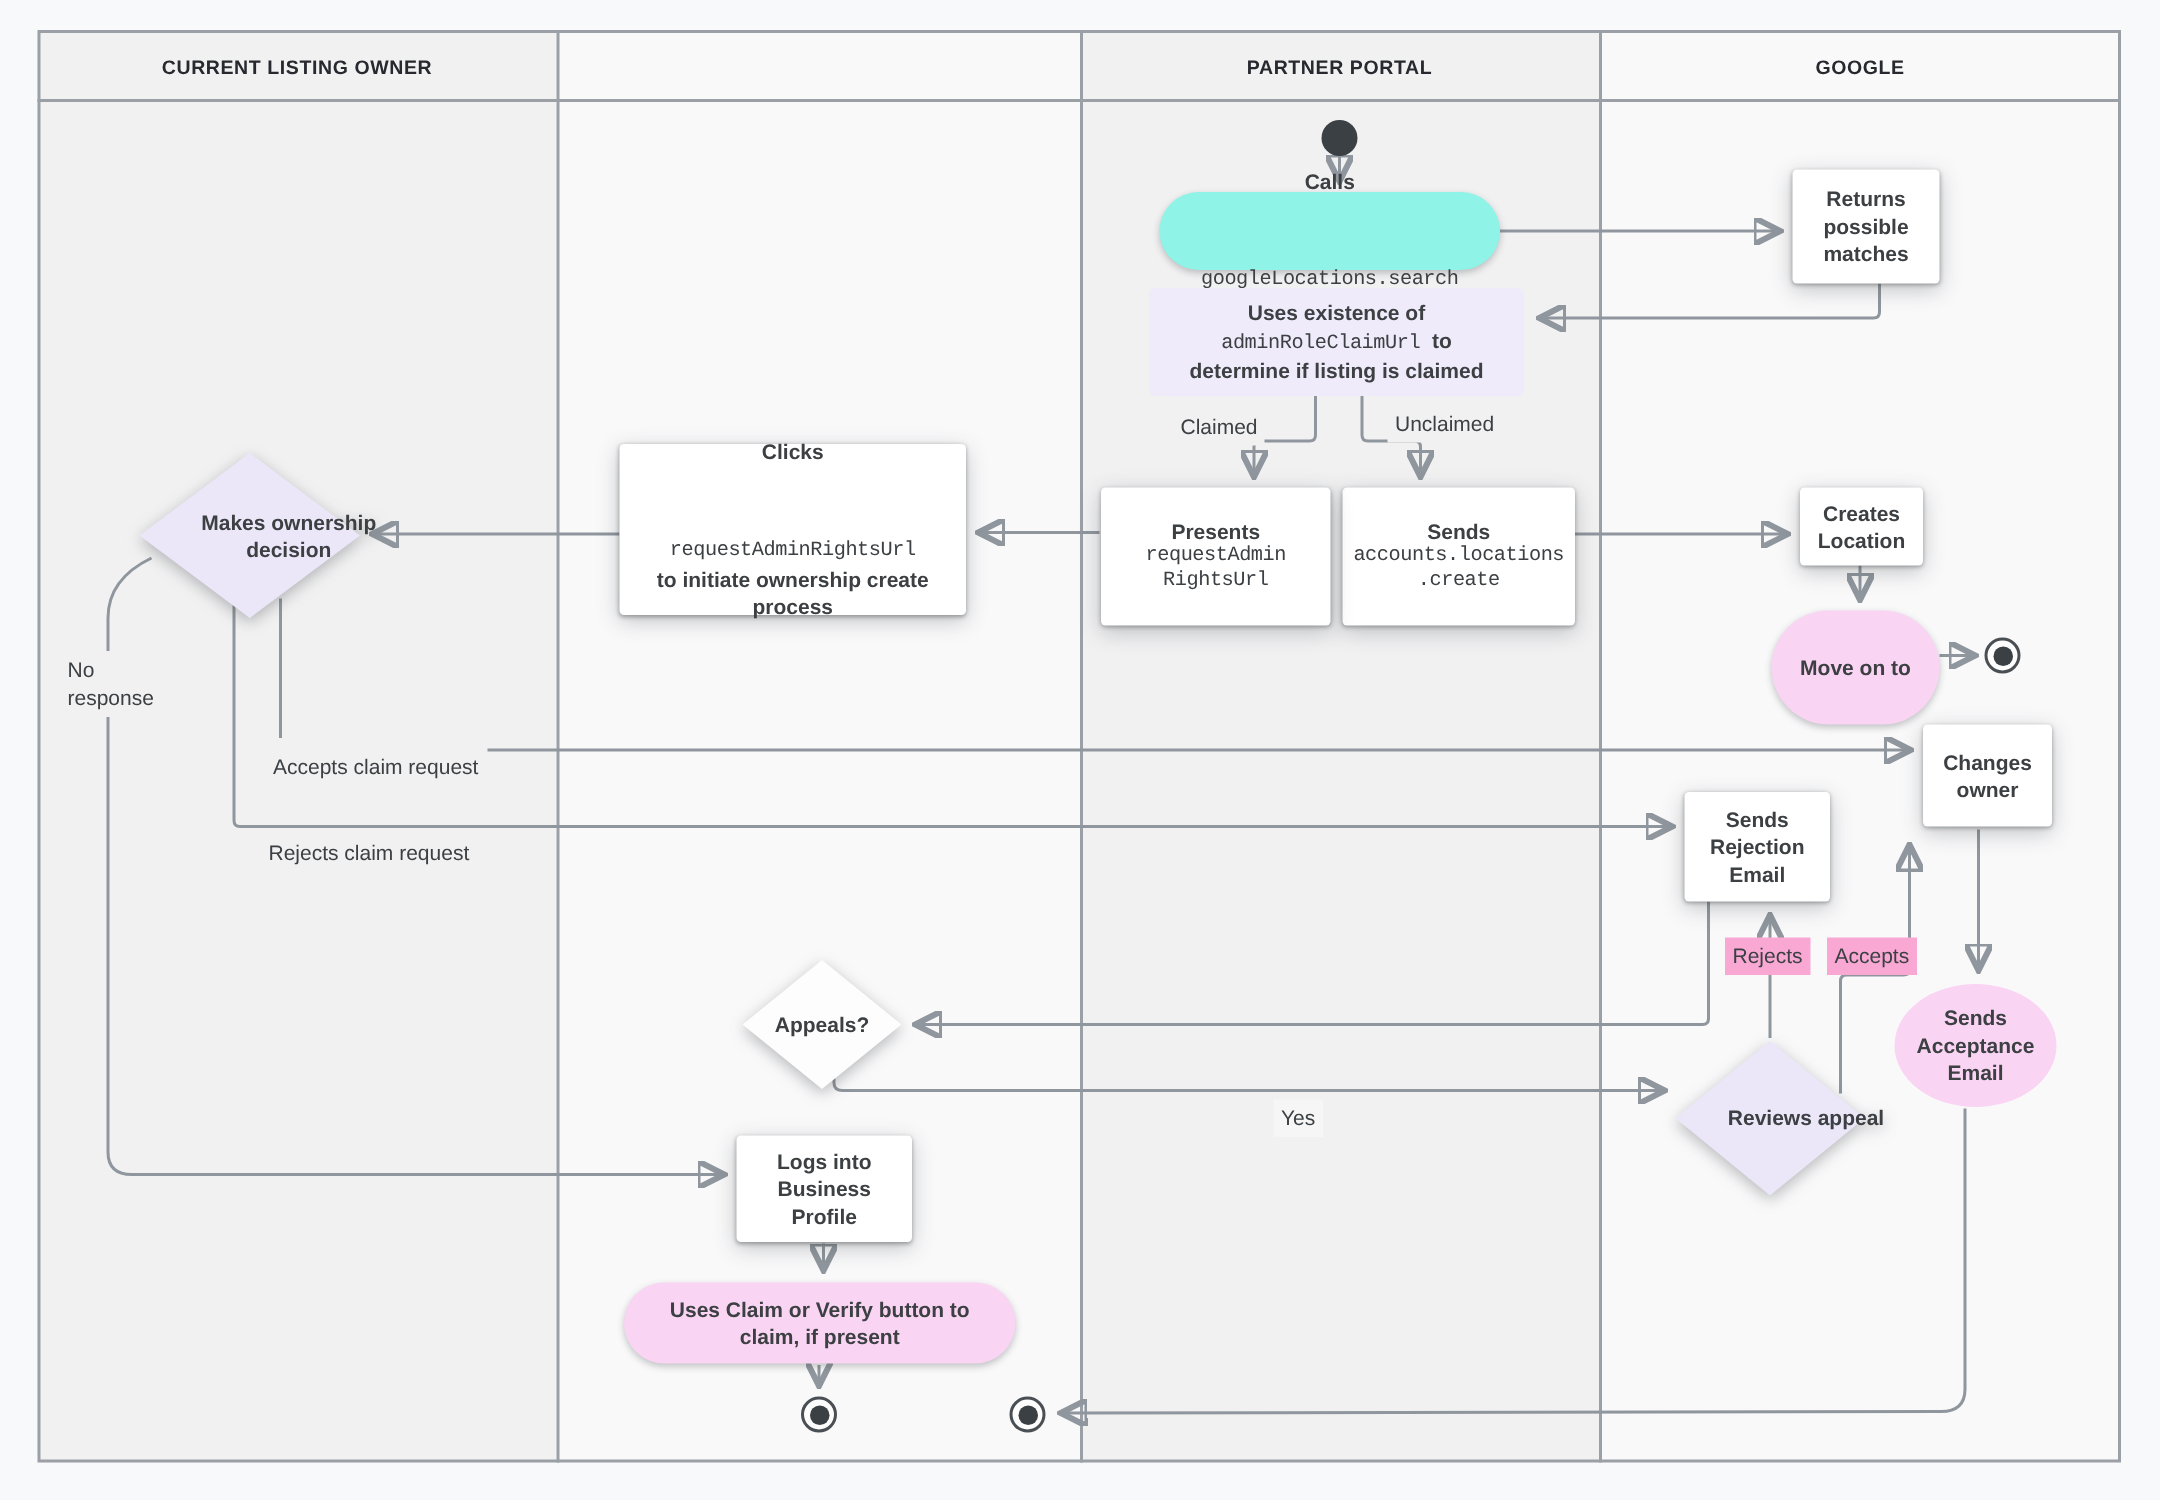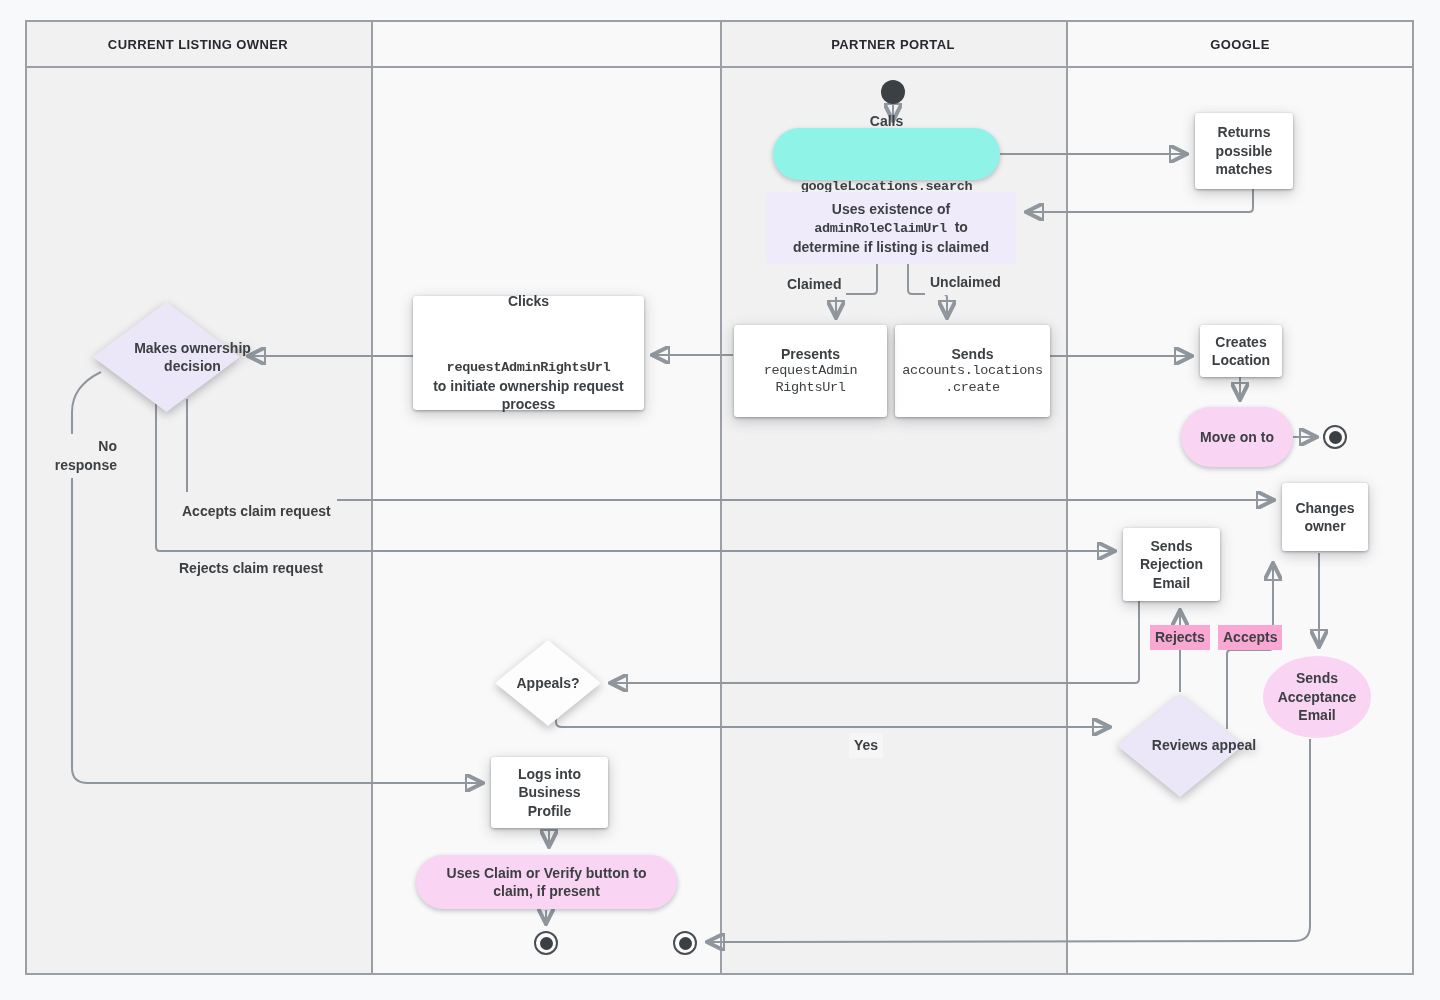--- a/index.html
+++ b/index.html
@@ -35,40 +35,40 @@
   .node{position:absolute;z-index:10;display:flex;flex-direction:column;align-items:center;
     justify-content:center;text-align:center;font-weight:bold;font-size:14px;line-height:1.32;
     color:#3c4043;box-sizing:border-box;padding:6px;}
   .white{background:#ffffff;border-radius:3px;
     box-shadow:0 1px 3px rgba(60,64,67,.45),0 4px 14px rgba(60,64,67,.28);}
   .pill{border-radius:999px;box-shadow:0 2px 5px rgba(60,64,67,.30);}
   .teal{background:#8ff3e7;}
   .pink{background:#fad4f3;}
   .lav{background:#efebfa;border-radius:4px;}
   .ellipse{border-radius:50%;box-shadow:none;}
-  .code{font-family:"Liberation Mono",monospace;font-weight:bold;font-size:13.5px;letter-spacing:-.3px;white-space:nowrap;margin-top:48px;}
+  .code{font-family:"Liberation Mono",monospace;font-weight:normal;font-size:13.5px;letter-spacing:-.3px;white-space:nowrap;margin-top:48px;}
   .codeline{font-family:"Liberation Mono",monospace;font-weight:normal;font-size:13.5px;letter-spacing:-.3px;line-height:1.25;}
 
   
   .dwrap{position:absolute;z-index:10;filter:drop-shadow(0 3px 5px rgba(60,64,67,.35));}
   .dshape{width:100%;height:100%;clip-path:polygon(50% 0,100% 50%,50% 100%,0 50%);}
   .dshape.white-d{background:#fdfdfd;}
   .dshape.lav-d{background:#ece7f8;}
   .dtext{position:absolute;left:0;top:0;width:100%;height:100%;display:flex;align-items:center;
     justify-content:center;text-align:center;font-weight:bold;font-size:14px;line-height:1.3;color:#3c4043;}
 
   
   .startdot{position:absolute;width:24px;height:24px;border-radius:50%;background:#3b4045;z-index:10;}
   .enddot{position:absolute;width:24px;height:24px;border-radius:50%;background:#fdfdfd;
     border:2px solid #4a4f54;box-sizing:border-box;z-index:10;display:flex;align-items:center;justify-content:center;}
   .enddot .inner{width:13px;height:13px;border-radius:50%;background:#3b4045;}
 
   
-  .lbl{position:absolute;z-index:8;font-weight:bold;font-size:14px;color:#3c4043;
-    padding:3px 5px;text-align:right;line-height:1.35;}
+  .lbl{position:absolute;z-index:8;font-weight:normal;font-size:14px;color:#3c4043;
+    padding:3px 5px;text-align:left;line-height:1.35;}
   .bg-dark{background:#f1f1f2;}
   .bg-light{background:#f9a8d4;}
   .bg-yes{background:#f6f6f7;}
 </style>
 </head>
 <body>
 
 <div class="canvas">
 
   <div class="lane lane1"></div>
@@ -152,28 +152,28 @@
   <div class="node white" style="left:734px;top:325px;width:153px;height:92px">
     <div>Presents</div>
     <div class="codeline">requestAdmin</div>
     <div class="codeline">RightsUrl</div>
   </div>
 
   <div class="node white" style="left:1200px;top:325px;width:82px;height:52px">
     <div>Creates Location</div>
   </div>
 
-  <div class="node pill pink" style="left:1181px;top:407px;width:112px;height:60px">
+  <div class="node pill pink" style="left:1181px;top:407px;width:112px;height:76px">
     <div>Move on to</div>
   </div>
 
   <div class="node white" style="left:413px;top:296px;width:231px;height:114px">
     <div>Clicks</div>
     <div class="code">requestAdminRightsUrl</div>
-    <div>to initiate ownership request process</div>
+    <div>to initiate ownership create process</div>
   </div>
 
   <div class="dwrap" style="left:93px;top:302px;width:147px;height:110px">
     <div class="dshape lav-d"></div>
     <div class="dtext" style="padding:0 26px">Makes ownership decision</div>
   </div>
 
   <div class="node white" style="left:1123px;top:528px;width:97px;height:73px">
     <div>Sends Rejection Email</div>
   </div>

